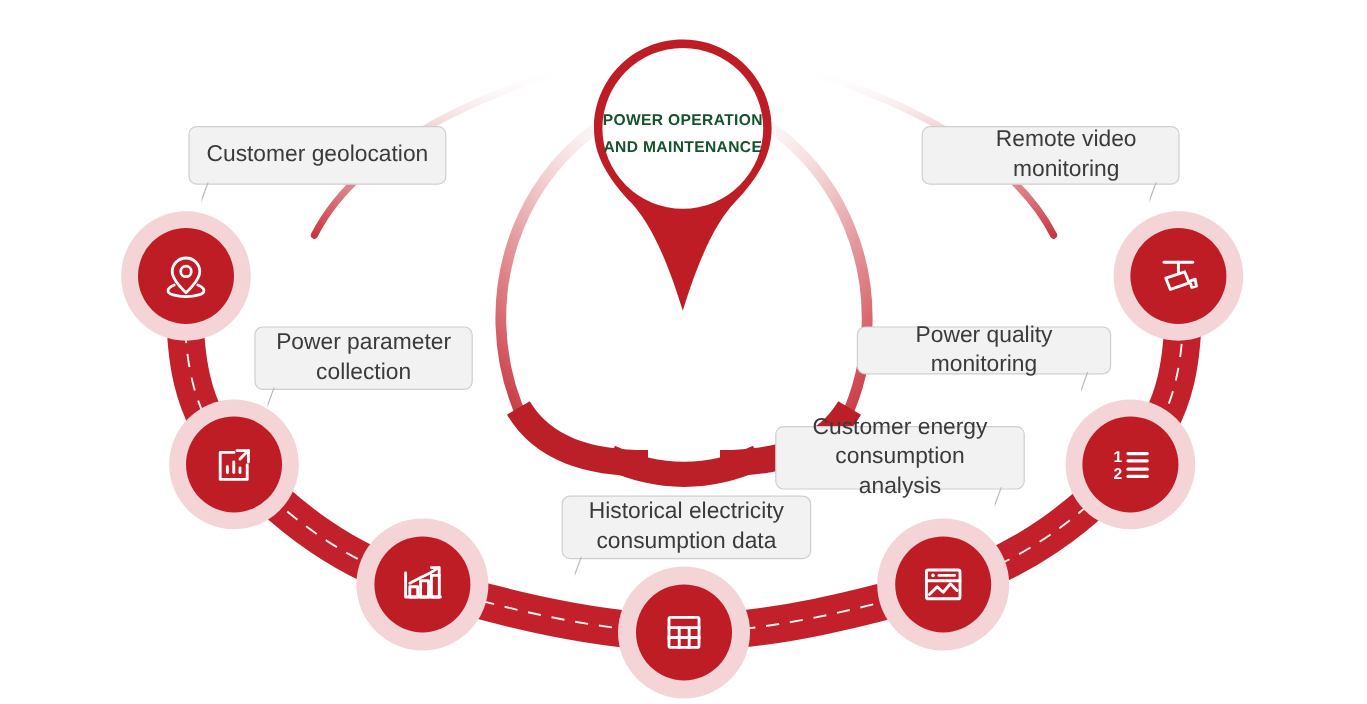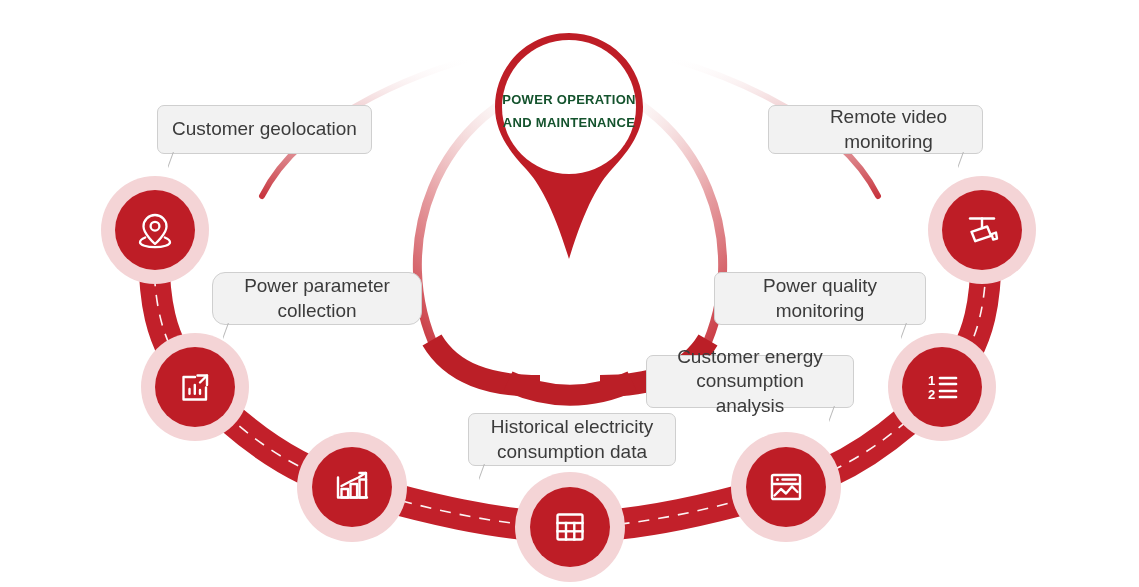--- a/index.html
+++ b/index.html
@@ -249,29 +249,29 @@
   <div class="callout" style="left:157px;top:105px;width:215px;height:49px;">
     <span>Customer geolocation</span>
     <span class="tail tail-bl"></span>
   </div>
 
   <div class="callout" style="left:768px;top:105px;width:215px;height:49px;padding-left:40px;">
     <span>Remote video monitoring</span>
     <span class="tail tail-br"></span>
   </div>
 
-  <div class="callout" style="left:212px;top:272px;width:210px;height:53px;border-radius:13px;">
+  <div class="callout" style="left:212px;top:272px;width:182px;height:53px;">
     <span>
       <span>Power parameter</span><br>
       <span>collection</span>
     </span>
     <span class="tail tail-bl"></span>
   </div>
 
-  <div class="callout" style="left:714px;top:272px;width:212px;height:53px;">
+  <div class="callout" style="left:714px;top:272px;width:212px;height:40px;">
     <span>Power quality monitoring</span>
     <span class="tail tail-br"></span>
   </div>
 
 
   <div class="callout" style="left:646px;top:355px;width:208px;height:53px;">
     <span>
       <span>Customer energy</span><br>
       <span>consumption analysis</span>
     </span>

